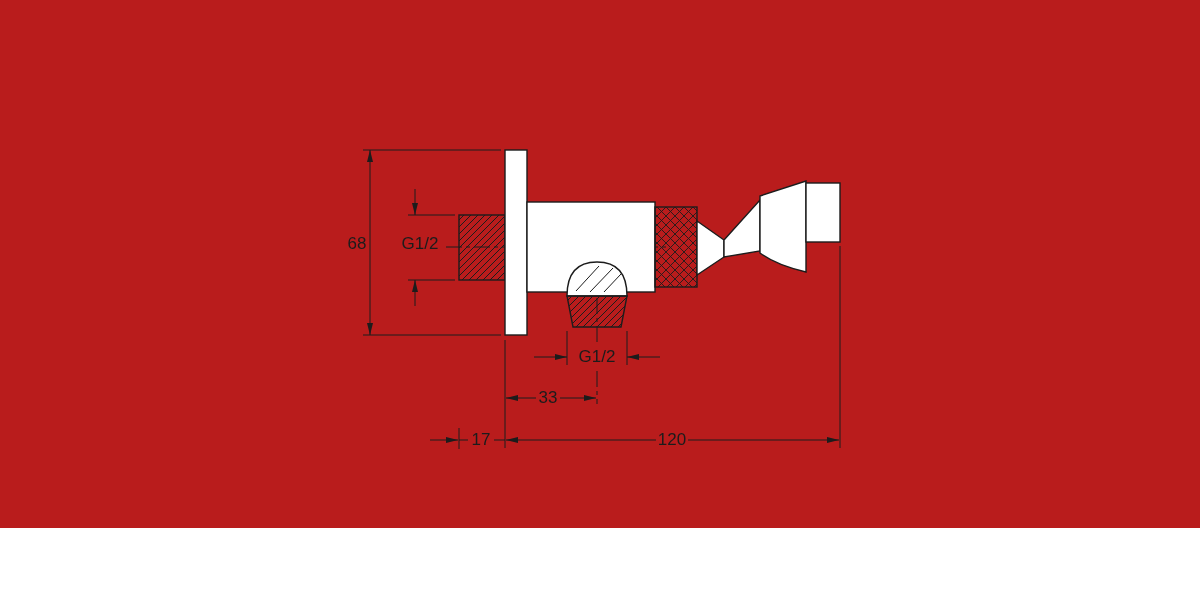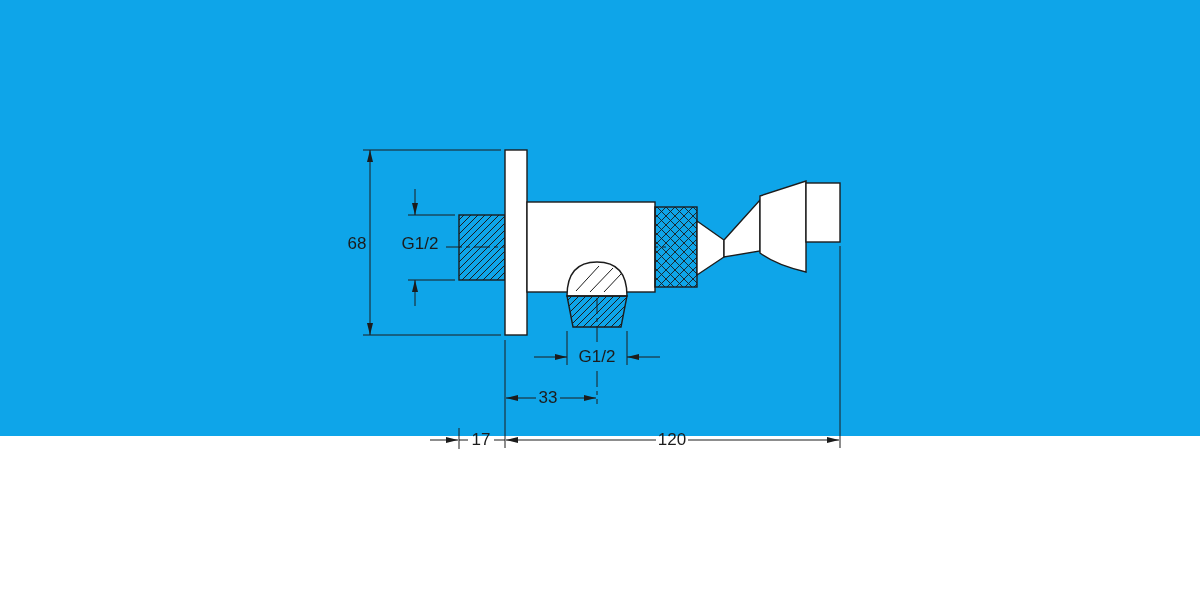--- a/index.html
+++ b/index.html
@@ -7,22 +7,22 @@
     padding: 0;
     background: #ffffff;
     width: 1200px;
     height: 600px;
     overflow: hidden;
     font-family: "Liberation Sans", sans-serif;
   }
   .stage {
     position: relative;
     width: 1200px;
-    height: 436px;
-    background: #0ea5e9;
+    height: 528px;
+    background: #b91c1c;
   }
   svg { display: block; }
   text {
     font-family: "Liberation Sans", "DejaVu Sans", sans-serif;
     font-size: 17px;
     fill: #1c1c1c;
   }
   .outline { stroke: #1c1c1c; stroke-width: 1.4; }
   .fill-white { fill: #ffffff; }
   .dim { stroke: #1c1c1c; stroke-width: 1; fill: none; }

